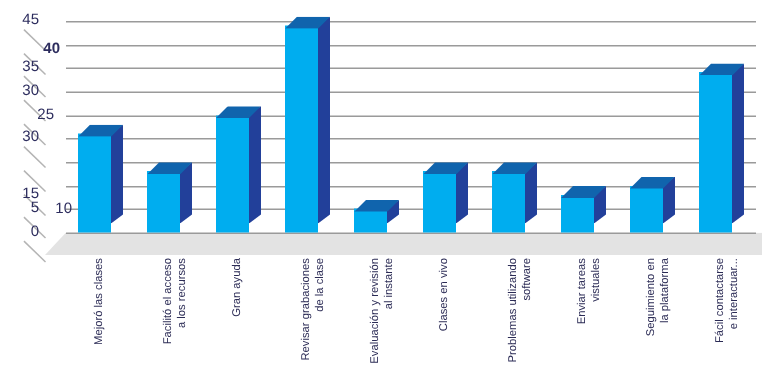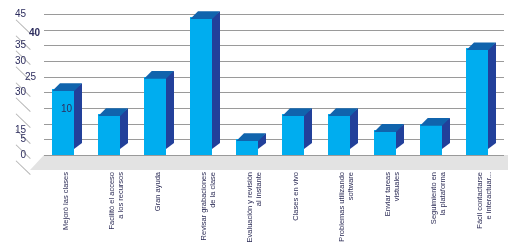--- a/index.html
+++ b/index.html
@@ -249,21 +249,21 @@
   </div>
 
   <div id="ytick-container">
       <div class="ytick" style="top: 14px; left: 0px; position: absolute; width: 26px;">45</div>
       <div class="ytick" style="top: 33px; left: 0px; position: absolute; width: 40px; font-weight: bold;">40</div>
       <div class="ytick" style="top: 45.3333px; left: 0px; position: absolute; width: 26px;">35</div>
       <div class="ytick" style="top: 61px; left: 0px; position: absolute; width: 26px;">30</div>
       <div class="ytick" style="top: 76.6667px; left: 0px; position: absolute; width: 36px;">25</div>
       <div class="ytick" style="top: 92.3333px; left: 0px; position: absolute; width: 26px;">30</div>
       <div class="ytick" style="top: 108px; left: 0px; position: absolute; width: 26px; margin-top: 22px;">15</div>
-      <div class="ytick" style="top: 109px; left: 0px; position: absolute; width: 48px; margin-left: 24px;">10</div>
+      <div class="ytick" style="top: 140px; left: 0px; position: absolute; width: 48px;">10</div>
       <div class="ytick" style="top: 139.333px; left: 0px; position: absolute; width: 26px;">5</div>
       <div class="ytick" style="top: 155px; left: 0px; position: absolute; width: 26px;">0</div>
     </div>
 
   <div class="xlabels" id="xlabel-container">
       <div class="xlabel" style="left: 17px;">Mejoró las clases</div>
       <div class="xlabel" style="left: 63px;">Facilitó el acceso
 a los recursos</div>
       <div class="xlabel" style="left: 109px;">Gran ayuda</div>
       <div class="xlabel" style="left: 155px;">Revisar grabaciones

